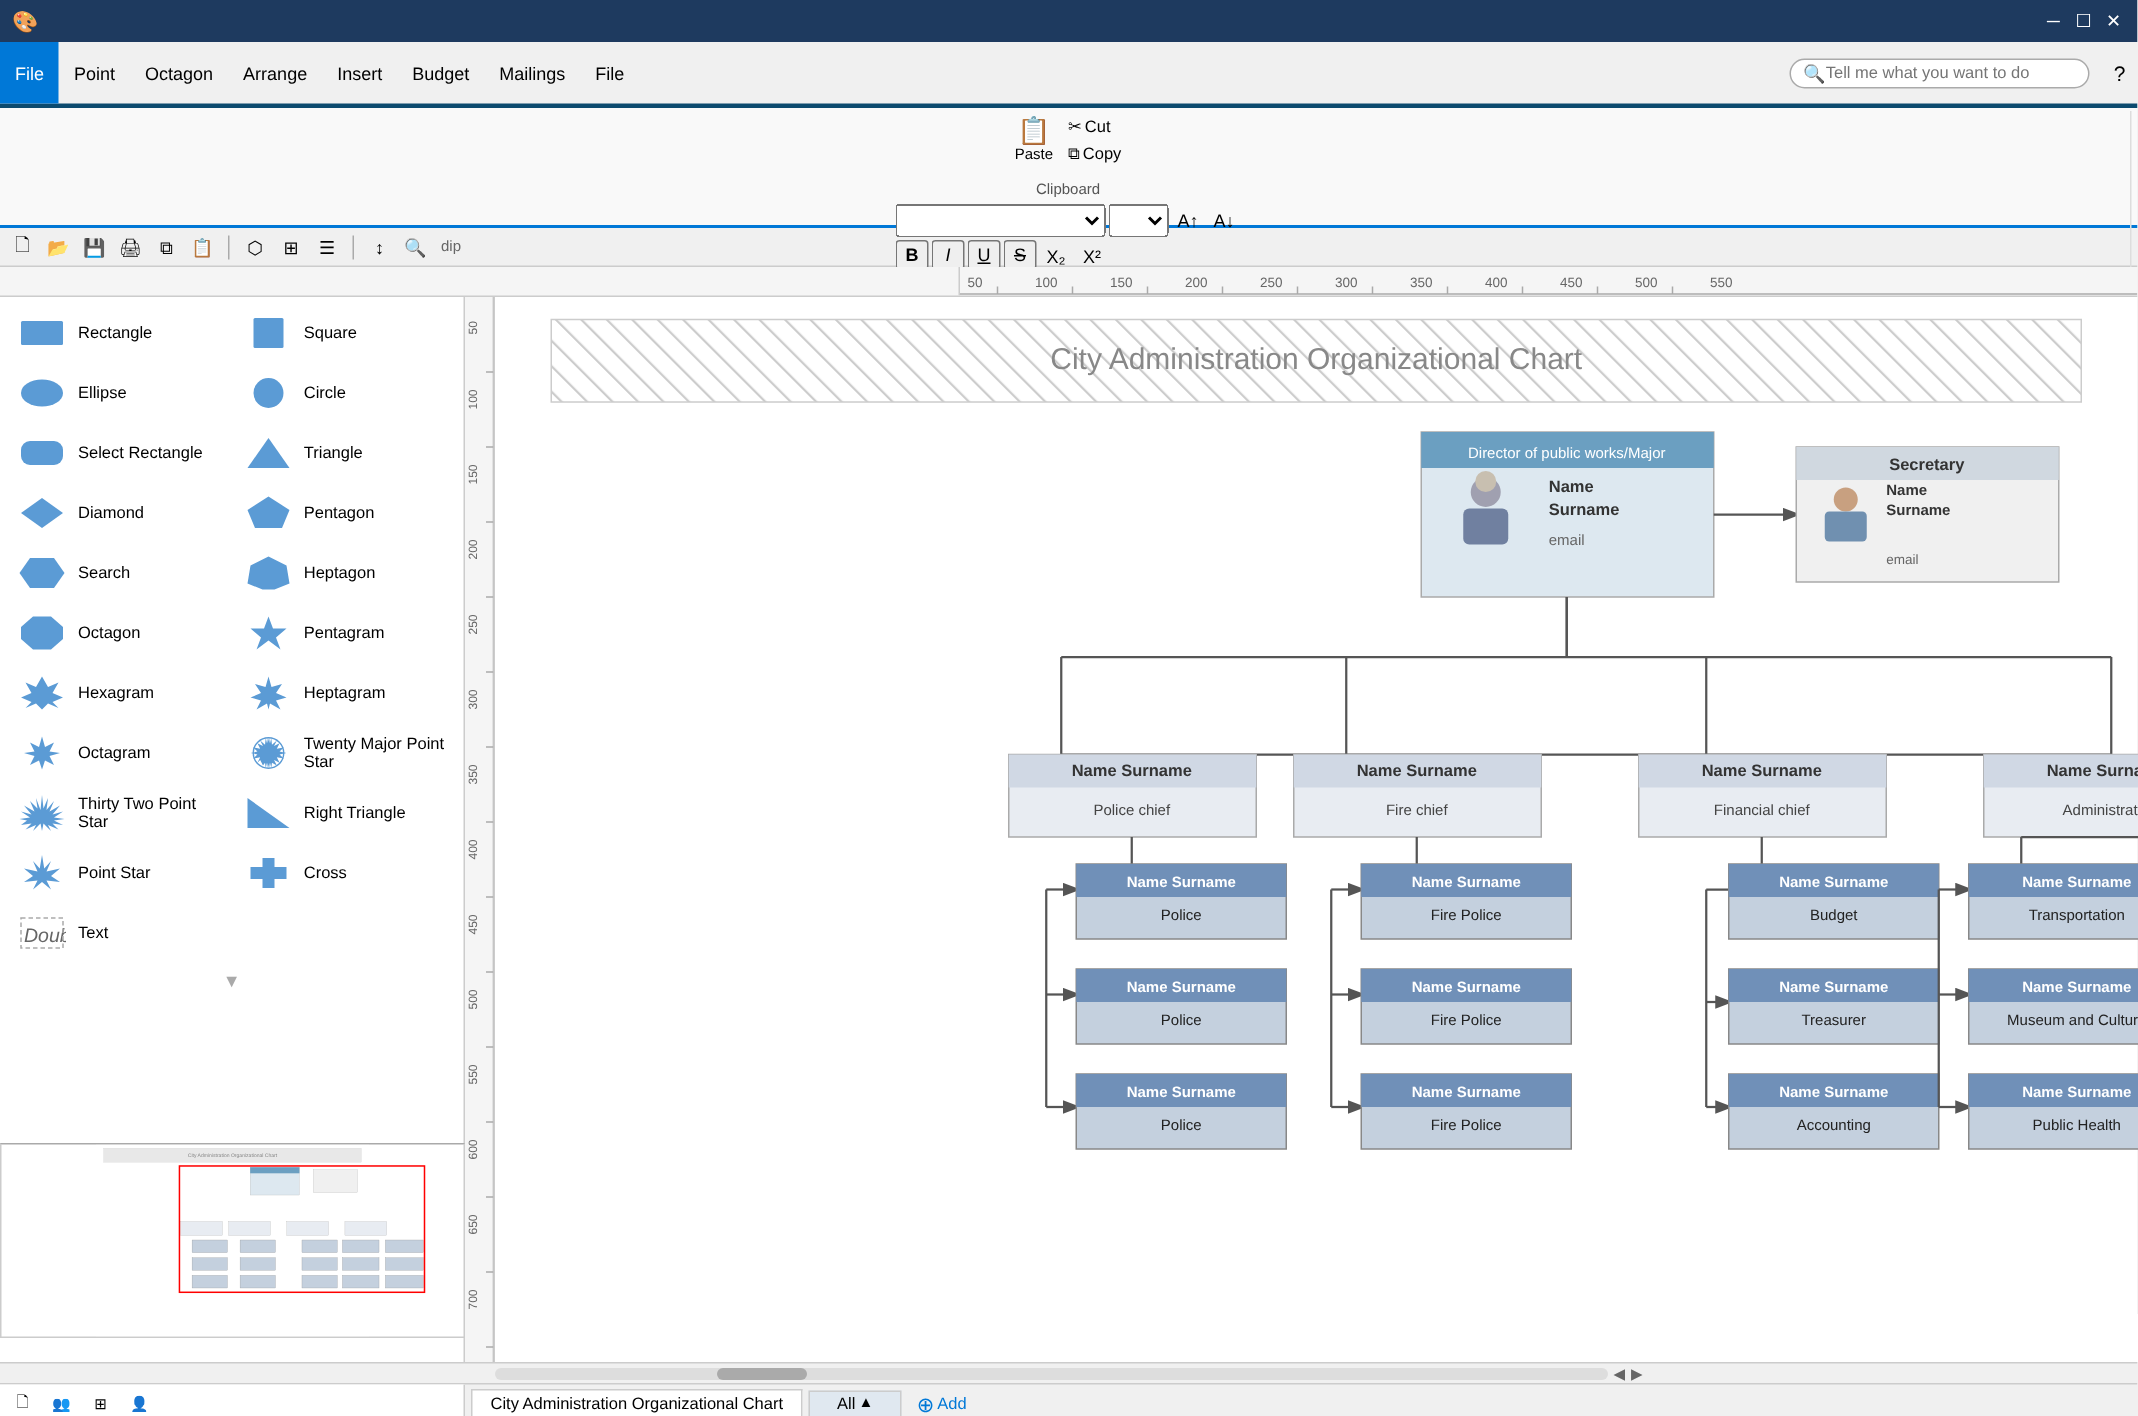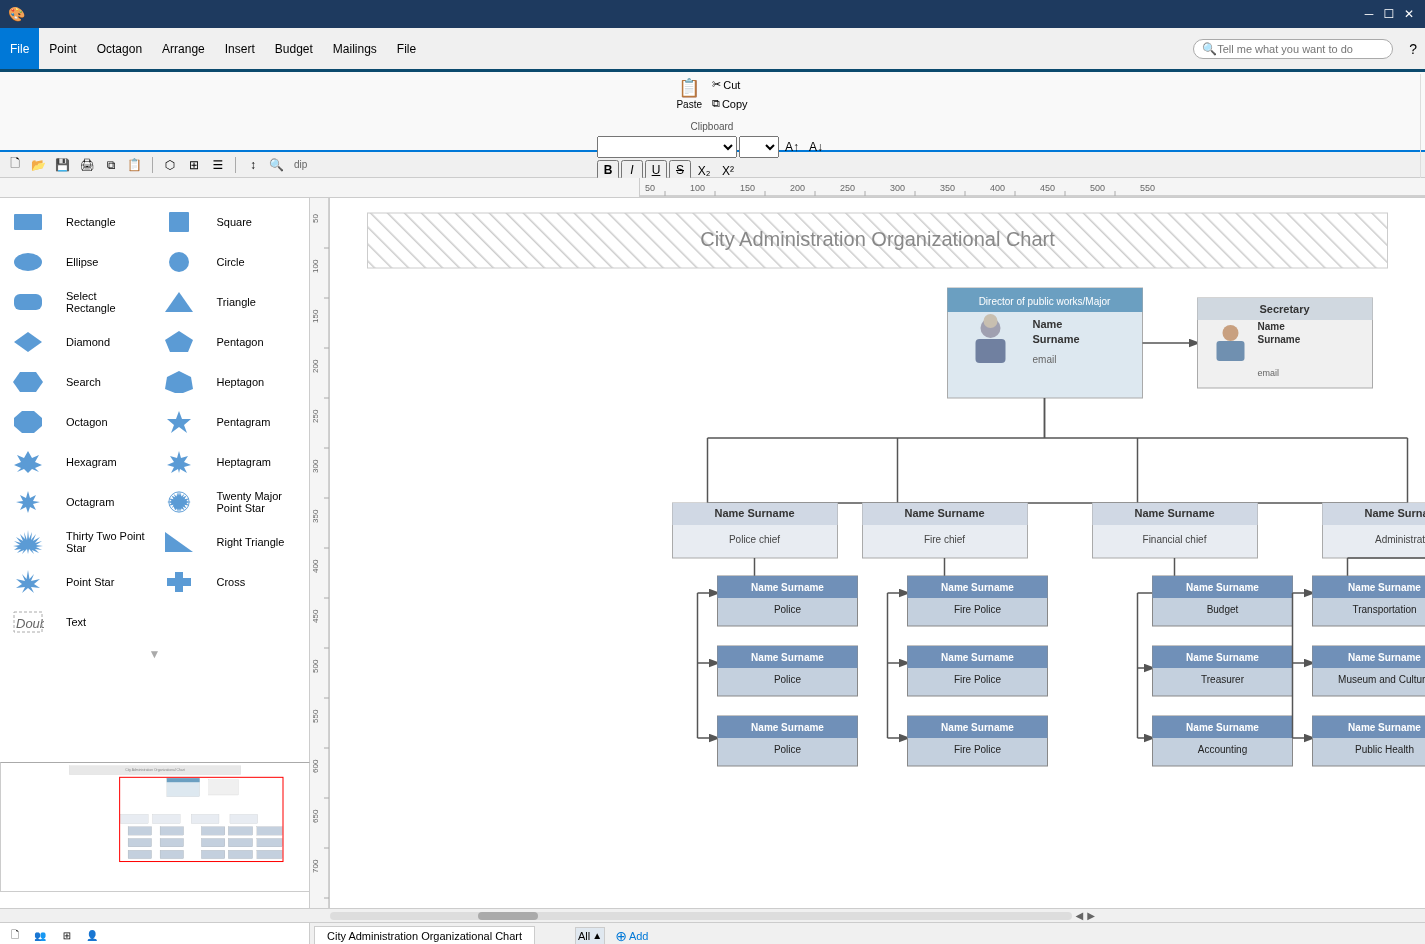--- a/index.html
+++ b/index.html
@@ -125,21 +125,21 @@
       overflow-y: auto;
       padding: 8px;
       display: grid;
       grid-template-columns: 1fr 1fr;
       gap: 4px;
       align-content: start;
     }
     .shape-item {
       display: flex;
       align-items: center;
-      gap: 22px;
+      gap: 8px;
       padding: 4px 6px;
       cursor: pointer;
       border-radius: 3px;
       font-size: 11px;
     }
     .shape-icon { width: 32px; height: 28px; display: flex; align-items: center; justify-content: center; }
 
     
     #canvas-container {
       flex: 1;
@@ -817,21 +817,21 @@
   <div style="width:310px;min-width:310px;border-right:1px solid #ccc;height:100%;background:white;display:flex;align-items:center;padding:0 4px;gap:4px;">
     <span class="toolbar-btn" style="font-size:10px;">🗋</span>
     <span class="toolbar-btn" style="font-size:10px;">👥</span>
     <span class="toolbar-btn" style="font-size:10px;">⊞</span>
     <span class="toolbar-btn" style="font-size:10px;">👤</span>
   </div>
   <div style="flex:1;display:flex;align-items:center;gap:4px;padding:0 4px;">
     <div class="canvas-tab active">
       <span>City Administration Organizational Chart</span>
     </div>
-    <div style="display:flex;align-items:center;gap:2px;font-size:11px;padding:2px 2px;cursor:pointer;background:#e0e8f0;border:1px solid #ccc;margin-left:36px;">
+    <div style="display:flex;align-items:center;gap:2px;font-size:11px;padding:2px 18px;cursor:pointer;background:#e0e8f0;border:1px solid #ccc;">
       <span>All</span>
       <span style="font-size:10px;">▲</span>
     </div>
     <div style="display:flex;align-items:center;gap:2px;font-size:11px;padding:2px 6px;cursor:pointer;color:#0078d7;">
       <span style="font-size:14px;color:#0078d7;">⊕</span>
       <span>Add</span>
     </div>
   </div>
 </div>
 

